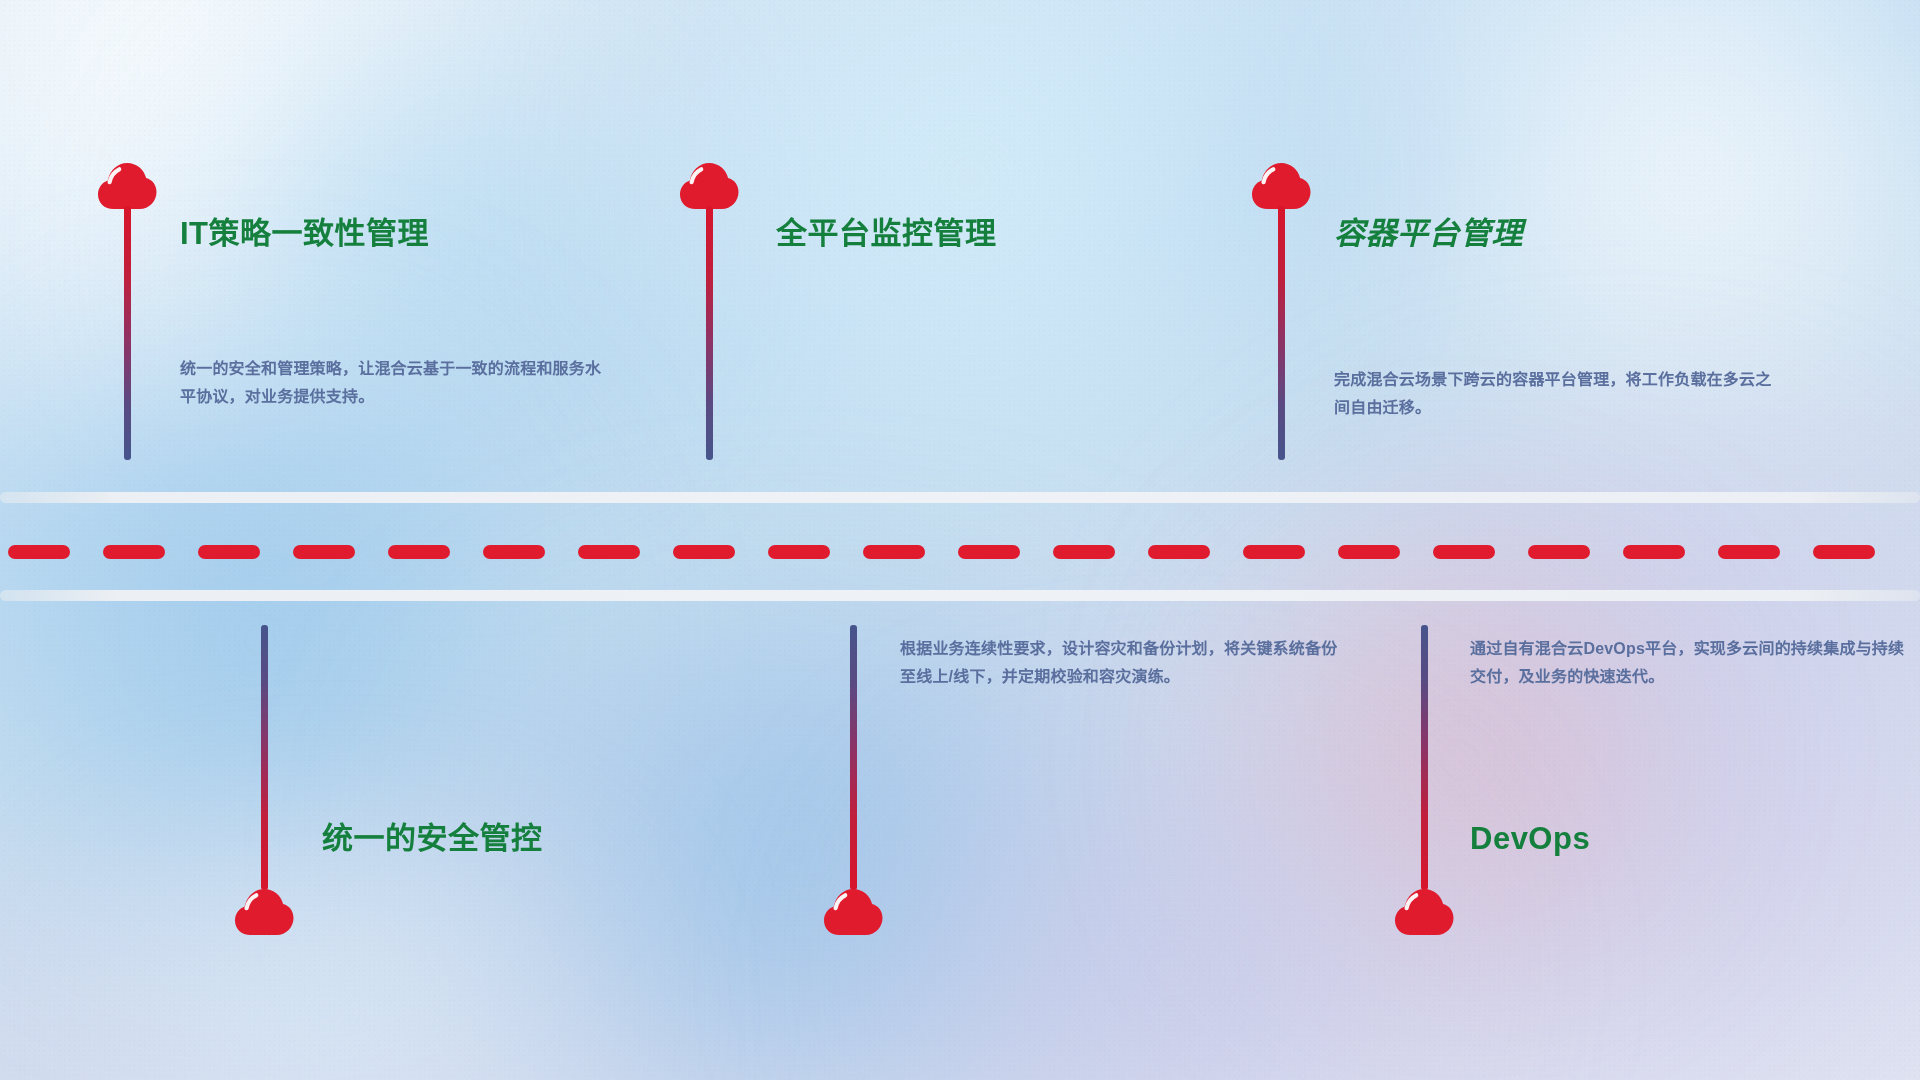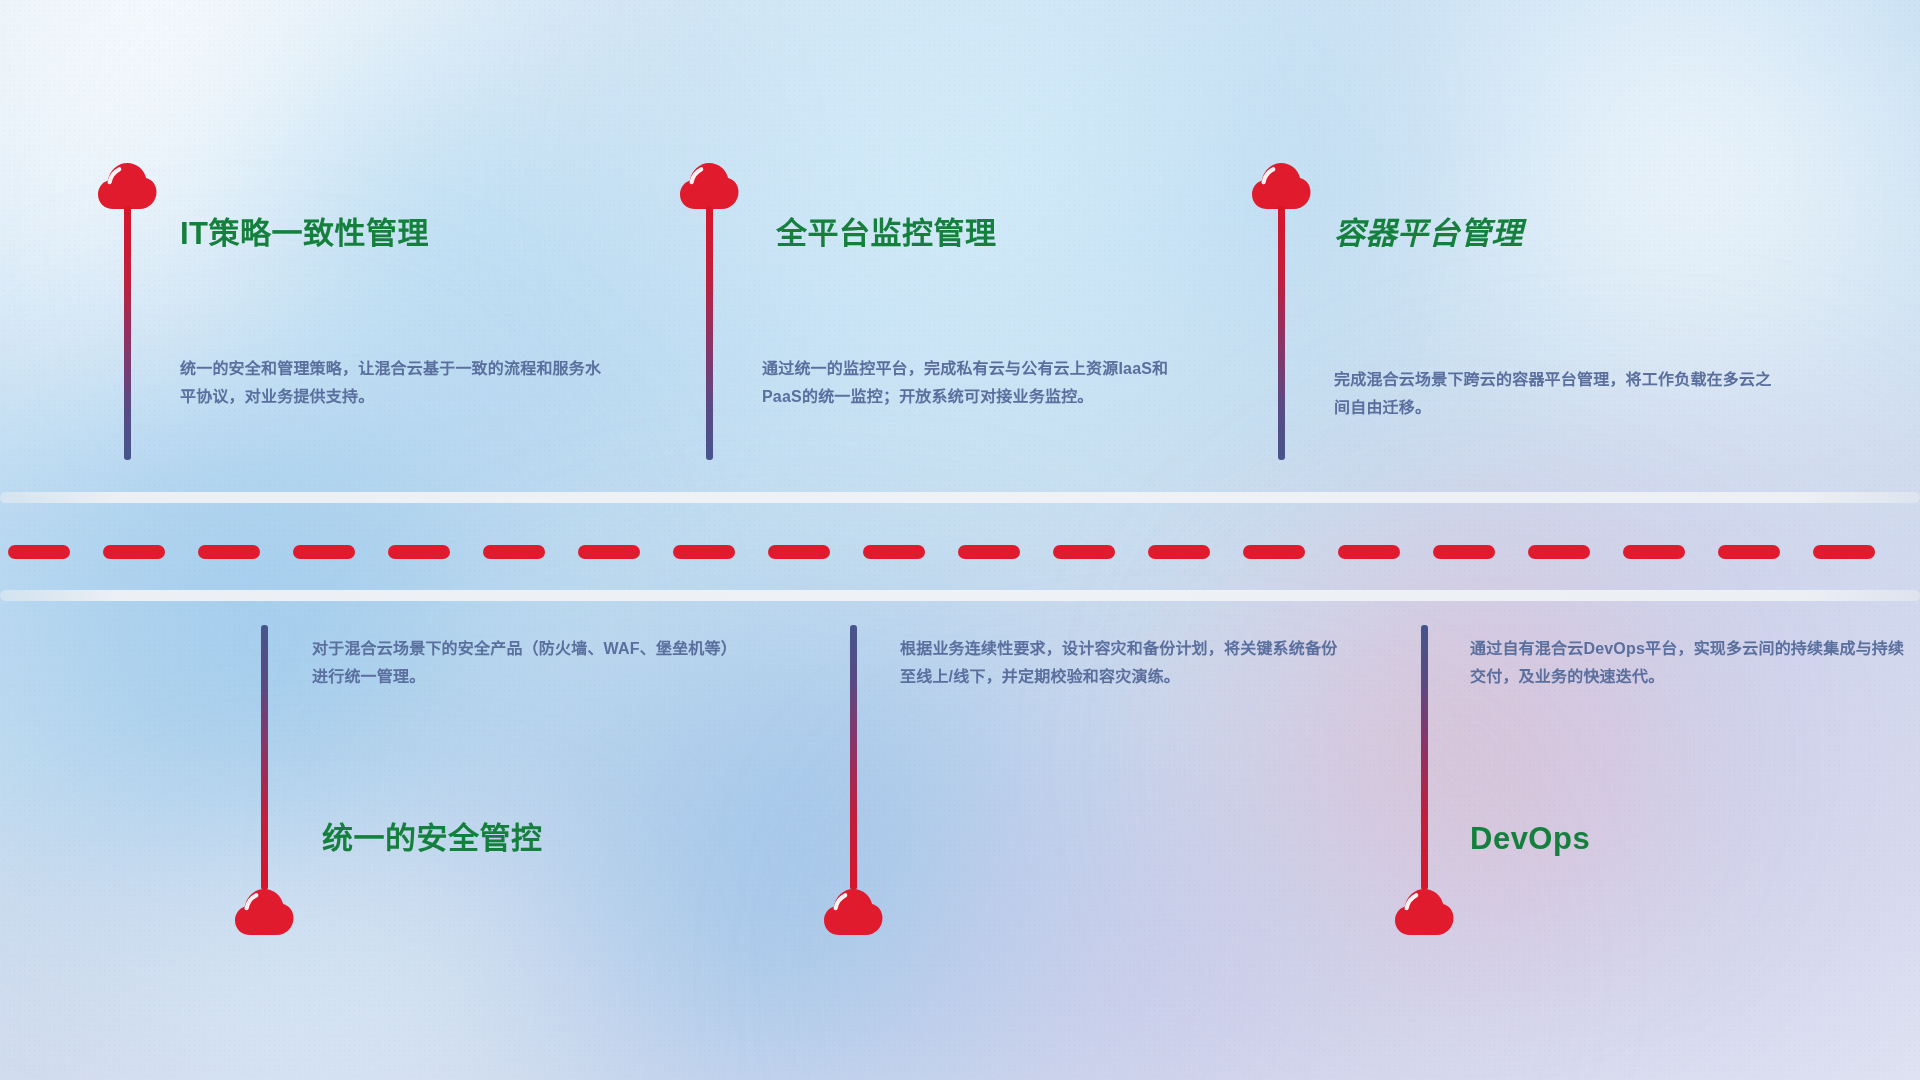--- a/index.html
+++ b/index.html
@@ -248,23 +248,20 @@
       <svg width="62" height="50" viewBox="0 0 62 50" xmlns="http://www.w3.org/2000/svg">
         <path d="M17.5 49C8.4 49 2 42.6 2 34.4c0-6.5 4.0-11.9 9.8-13.9C13.6 10.6 21.5 3 31.3 3c9.1 0 16.8 6.4 18.8 15.0C56.4 19.6 60.5 25.2 60.5 32c0 9.3-7.4 17-16.9 17z" fill="#e01b2e"></path>
         <path d="M13.6 22.2c1.0-5.6 4.6-10.4 9.6-12.9" fill="none" stroke="#ffffff" stroke-width="4.2" stroke-linecap="round" opacity="0.95"></path>
       </svg>
     </div>
     <div class="pin pin-down" style="height:254px;"></div>
   </div>
   <div class="col" style="left:762px; top:215px; width:420px;margin-left:14px;">
     <div class="card-title">全平台监控管理</div>
   </div>
-  <div class="col" style="left:762px; top:355px; width:440px;">
-    <div class="card-body">通过统一的监控平台，完成私有云与公有云上资源IaaS和PaaS的统一监控；开放系统可对接业务监控。</div>
-  </div>
 
   <div class="marker" style="left:1250px; top:160px;">
     <div class="cloud">
       <svg width="62" height="50" viewBox="0 0 62 50" xmlns="http://www.w3.org/2000/svg">
         <path d="M17.5 49C8.4 49 2 42.6 2 34.4c0-6.5 4.0-11.9 9.8-13.9C13.6 10.6 21.5 3 31.3 3c9.1 0 16.8 6.4 18.8 15.0C56.4 19.6 60.5 25.2 60.5 32c0 9.3-7.4 17-16.9 17z" fill="#e01b2e"></path>
         <path d="M13.6 22.2c1.0-5.6 4.6-10.4 9.6-12.9" fill="none" stroke="#ffffff" stroke-width="4.2" stroke-linecap="round" opacity="0.95"></path>
       </svg>
     </div>
     <div class="pin pin-down" style="height:254px;"></div>
   </div>
@@ -277,23 +274,20 @@
 
   <div class="marker" style="left:233px; top:625px;">
     <div class="pin pin-up" style="height:265px; top:0; bottom:auto;"></div>
     <div class="cloud" style="position:absolute; top:261px; left:0;">
       <svg width="62" height="50" viewBox="0 0 62 50" xmlns="http://www.w3.org/2000/svg">
         <path d="M17.5 49C8.4 49 2 42.6 2 34.4c0-6.5 4.0-11.9 9.8-13.9C13.6 10.6 21.5 3 31.3 3c9.1 0 16.8 6.4 18.8 15.0C56.4 19.6 60.5 25.2 60.5 32c0 9.3-7.4 17-16.9 17z" fill="#e01b2e"></path>
         <path d="M13.6 22.2c1.0-5.6 4.6-10.4 9.6-12.9" fill="none" stroke="#ffffff" stroke-width="4.2" stroke-linecap="round" opacity="0.95"></path>
       </svg>
     </div>
   </div>
-  <div class="col" style="left:312px; top:635px; width:440px;">
-    <div class="card-body">对于混合云场景下的安全产品（防火墙、WAF、堡垒机等）进行统一管理。</div>
-  </div>
   <div class="col" style="left:322px; top:820px; width:420px;">
     <div class="card-title">统一的安全管控</div>
   </div>
 
   <div class="marker" style="left:822px; top:625px;">
     <div class="pin pin-up" style="height:265px; top:0; bottom:auto;"></div>
     <div class="cloud" style="position:absolute; top:261px; left:0;">
       <svg width="62" height="50" viewBox="0 0 62 50" xmlns="http://www.w3.org/2000/svg">
         <path d="M17.5 49C8.4 49 2 42.6 2 34.4c0-6.5 4.0-11.9 9.8-13.9C13.6 10.6 21.5 3 31.3 3c9.1 0 16.8 6.4 18.8 15.0C56.4 19.6 60.5 25.2 60.5 32c0 9.3-7.4 17-16.9 17z" fill="#e01b2e"></path>
         <path d="M13.6 22.2c1.0-5.6 4.6-10.4 9.6-12.9" fill="none" stroke="#ffffff" stroke-width="4.2" stroke-linecap="round" opacity="0.95"></path>

